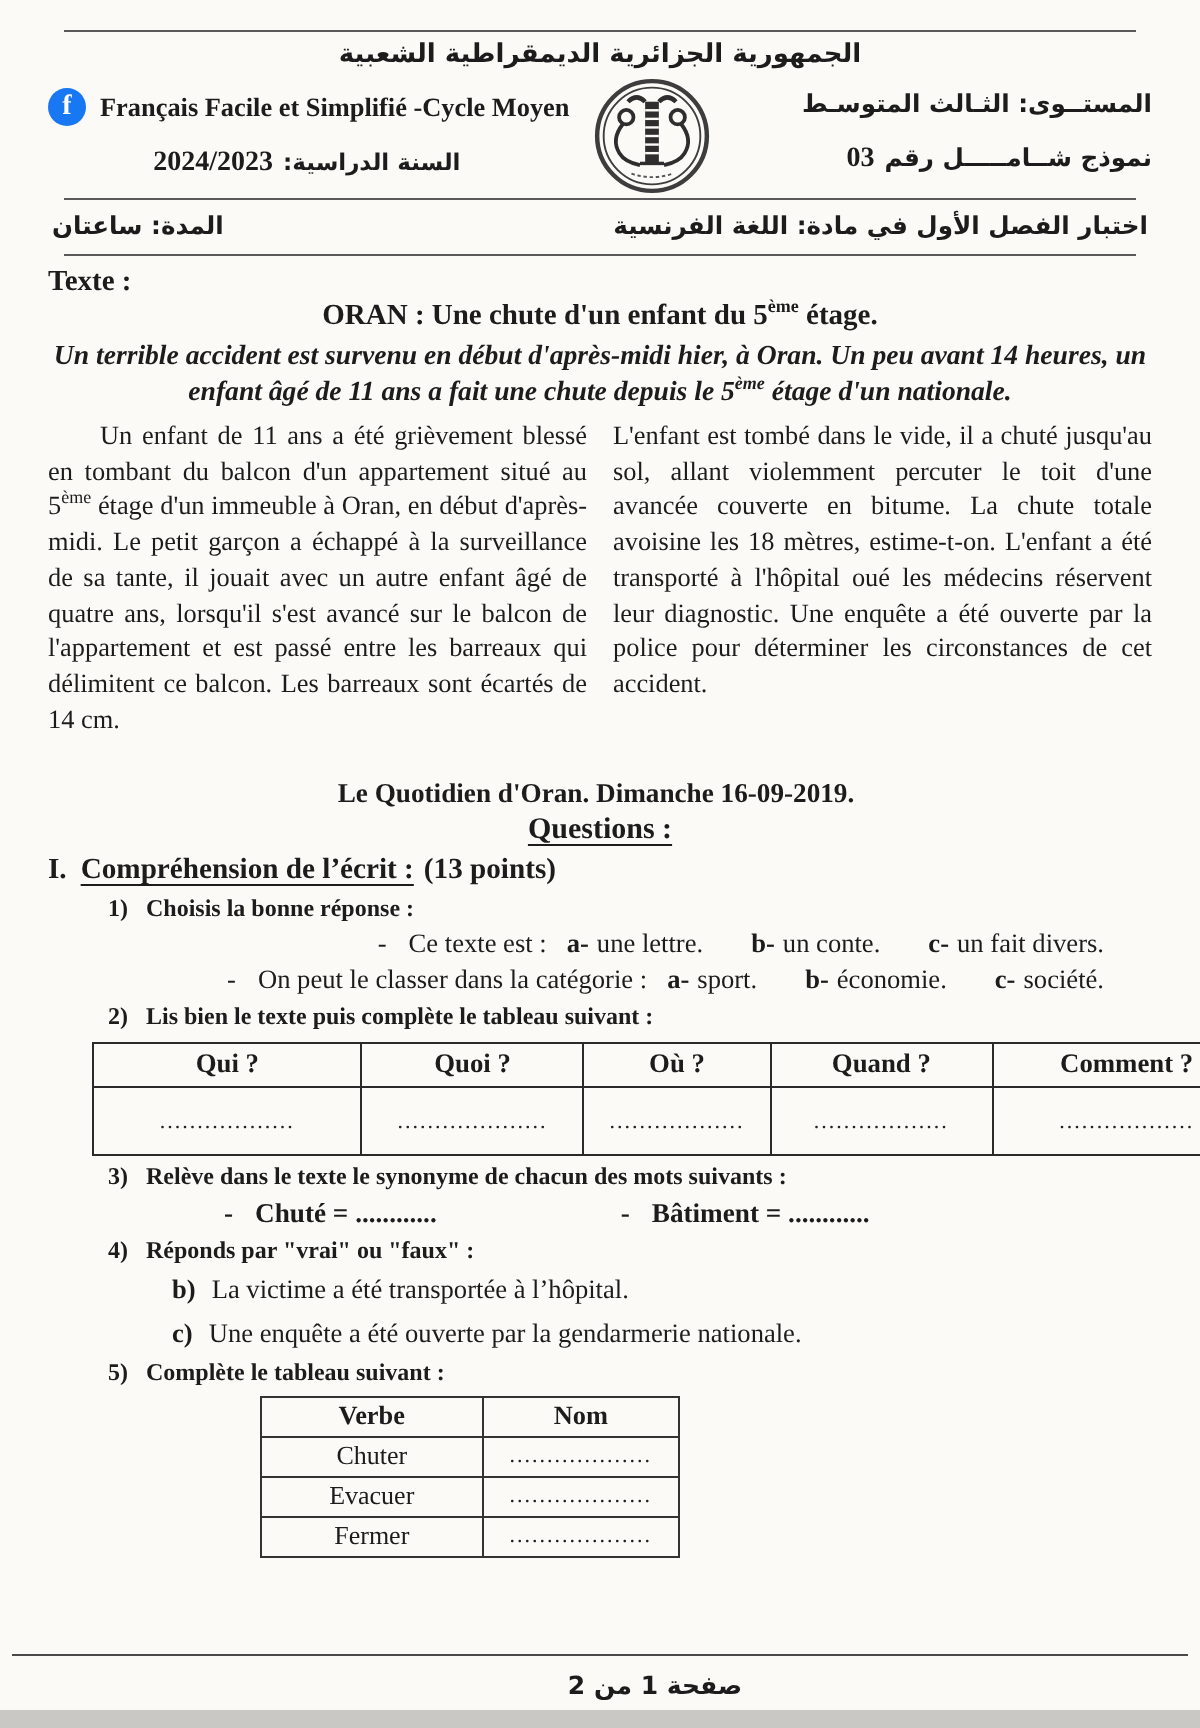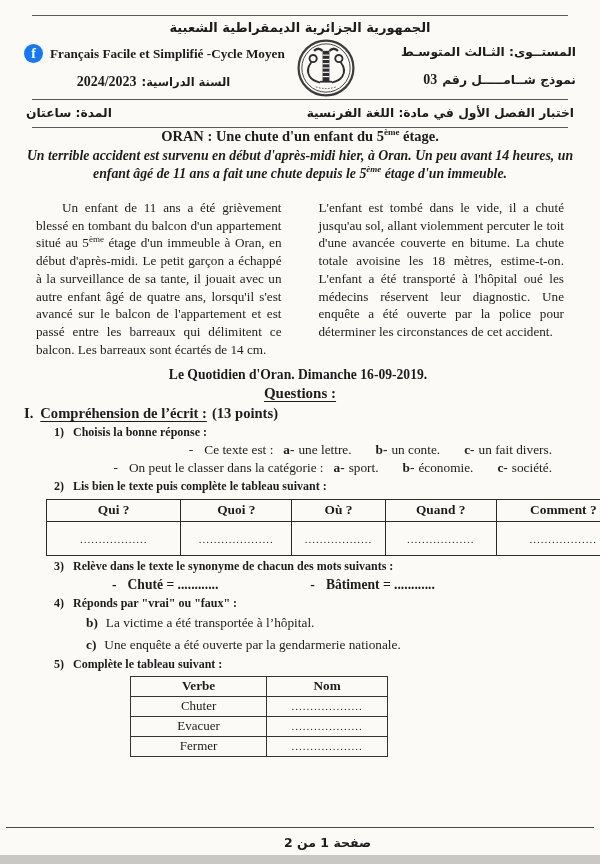--- a/index.html
+++ b/index.html
@@ -34,21 +34,21 @@
   .exam-row{display:flex;justify-content:space-between;direction:rtl;
     font-size:12.3px;padding:6px 2px 7px;}
   
   .texte-label{font-weight:700;font-size:14.5px;margin-top:5px;}
   .oran-title{text-align:center;font-weight:700;font-size:14.5px;}
   .intro{text-align:center;font-weight:700;font-style:italic;font-size:13.8px;
     line-height:18px;margin-top:2px;}
   sup{font-size:9px;line-height:0;}
   .cols{display:flex;gap:13px;margin-top:4px;height:177px;overflow:hidden;}
   .col{flex:1;text-align:justify;font-size:13.2px;line-height:17.7px;}
-  .col p{margin:12px;}
+  .col p{margin:0;}
   .col.left p{text-indent:26px;}
   .source{text-align:center;font-weight:700;font-size:13.6px;margin-top:3px;padding-right:4px;}
   
   .q-heading{text-align:center;font-weight:700;font-size:15px;margin-top:2px;
     text-decoration:underline;text-underline-offset:3px;}
   .part-heading{font-weight:700;font-size:14.6px;margin-top:3px;}
   .part-heading .numeral{margin-right:7px;}
   .part-heading .ptitle{text-decoration:underline;text-underline-offset:3px;}
   .part-heading .points{margin-left:5px;}
   .q-title{font-weight:700;font-size:12px;margin:3px 0 0 30px;}
@@ -63,21 +63,21 @@
   .t1 th{border:1.3px solid #2a2a2a;font-size:13.4px;padding:2px 0 3px;font-weight:700;}
   .t1 td{border:1.3px solid #2a2a2a;height:31px;text-align:center;font-size:11px;
     letter-spacing:1px;color:#222;vertical-align:middle;}
   
   .syn-line{display:flex;margin:3px 0 0 88px;font-size:13.6px;font-weight:700;}
   .syn-item2{margin-left:92px;}
   
   .vf-item{margin:3px 0 0 62px;font-size:13.3px;line-height:18.6px;}
   .vf-key{margin-right:8px;}
   
-  .t2{border-collapse:collapse;margin:4px 0 0 106px;width:258px;table-layout:fixed;}
+  .t2{border-collapse:collapse;margin:4px 0 0 106px;width:210px;table-layout:fixed;}
   .t2 th{border:1.2px solid #333;text-align:center;font-size:13.2px;padding:1px 0 2px;font-weight:700;}
   .t2 td{border:1.2px solid #333;text-align:center;font-size:13px;padding:1px 0 2px;}
   .t2 td.dots{font-size:11px;letter-spacing:1px;}
   
   .footer-rule{position:absolute;left:6px;right:6px;bottom:36px;border-top:1.3px solid #4a4a4a;}
   .footer-text{position:absolute;left:15px;right:0;bottom:14px;text-align:center;font-size:12.5px;margin-left:40px;}
   .scan-strip{position:absolute;left:0;right:0;bottom:0;height:9px;background:#cac8c4;}
   .logo-svg{display:block;}
 </style>
 </head>
@@ -134,24 +134,25 @@
 
   <hr class="rule">
 
   <div class="exam-row ar">
     <div>اختبار الفصل الأول في مادة: اللغة الفرنسية</div>
     <div>المدة: ساعتان</div>
   </div>
 
   <hr class="rule">
 
+  <div class="texte-label">Texte :</div>
 
   <div class="oran-title"><span>ORAN : Une chute d'un enfant du 5</span><sup>ème</sup><span> étage.</span></div>
 
-  <div class="intro"><span>Un terrible accident est survenu en début d'après-midi hier, à Oran. Un peu avant 14 heures, un enfant âgé de 11 ans a fait une chute depuis le 5</span><sup>ème</sup><span> étage d'un immeuble.</span></div>
+  <div class="intro"><span>Un terrible accident est survenu en début d'après-midi hier, à Oran. Un peu avant 14 heures, un enfant âgé de 11 ans a fait une chute depuis le 5</span><sup>ème</sup><span> étage d'un nationale.</span></div>
 
   <div class="cols">
     <div class="col left">
       <p><span>Un enfant de 11 ans a été grièvement blessé en tombant du balcon d'un appartement situé au 5</span><sup>ème</sup><span> étage d'un immeuble à Oran, en début d'après-midi. Le petit garçon a échappé à la surveillance de sa tante, il jouait avec un autre enfant âgé de quatre ans, lorsqu'il s'est avancé sur le balcon de l'appartement et est passé entre les barreaux qui délimitent ce balcon. Les barreaux sont écartés de 14 cm.</span></p>
     </div>
     <div class="col right">
       <p>L'enfant est tombé dans le vide, il a chuté jusqu'au sol, allant violemment percuter le toit d'une avancée couverte en bitume. La chute totale avoisine les 18 mètres, estime-t-on. L'enfant a été transporté à l'hôpital oué les médecins réservent leur diagnostic. Une enquête a été ouverte par la police pour déterminer les circonstances de cet accident.</p>
     </div>
   </div>
 

